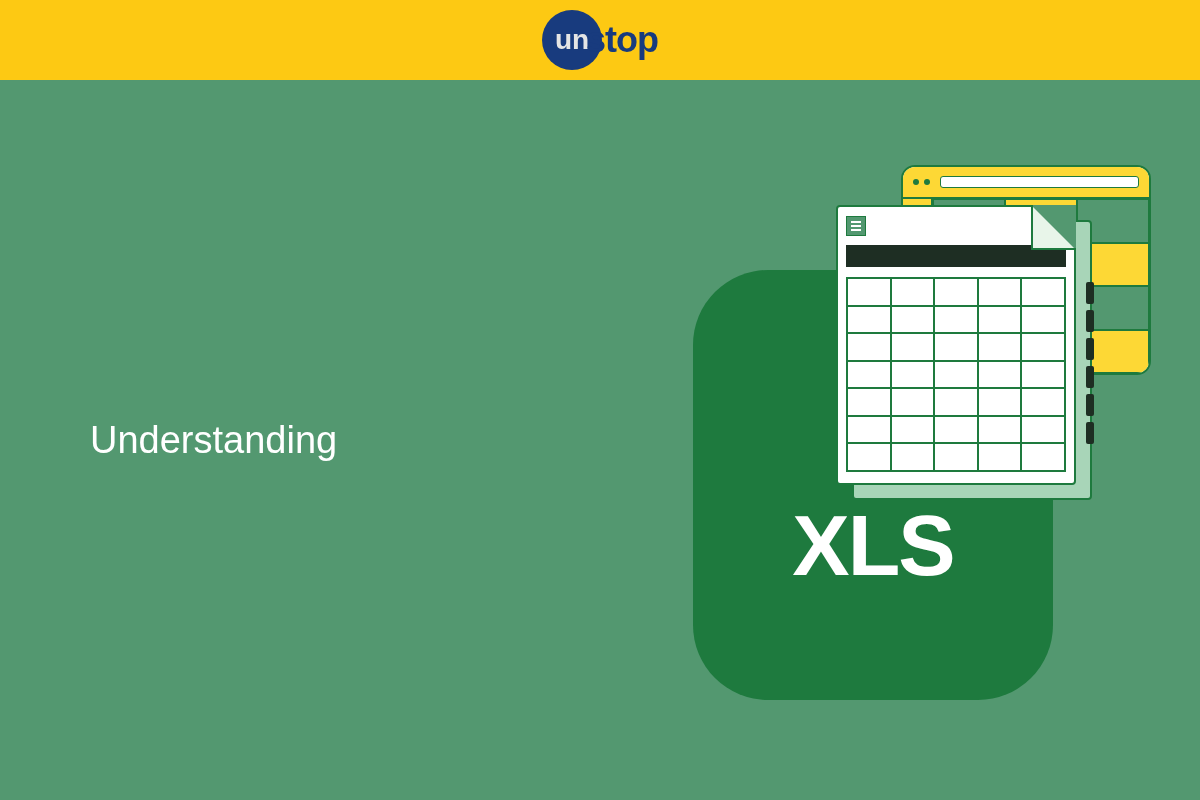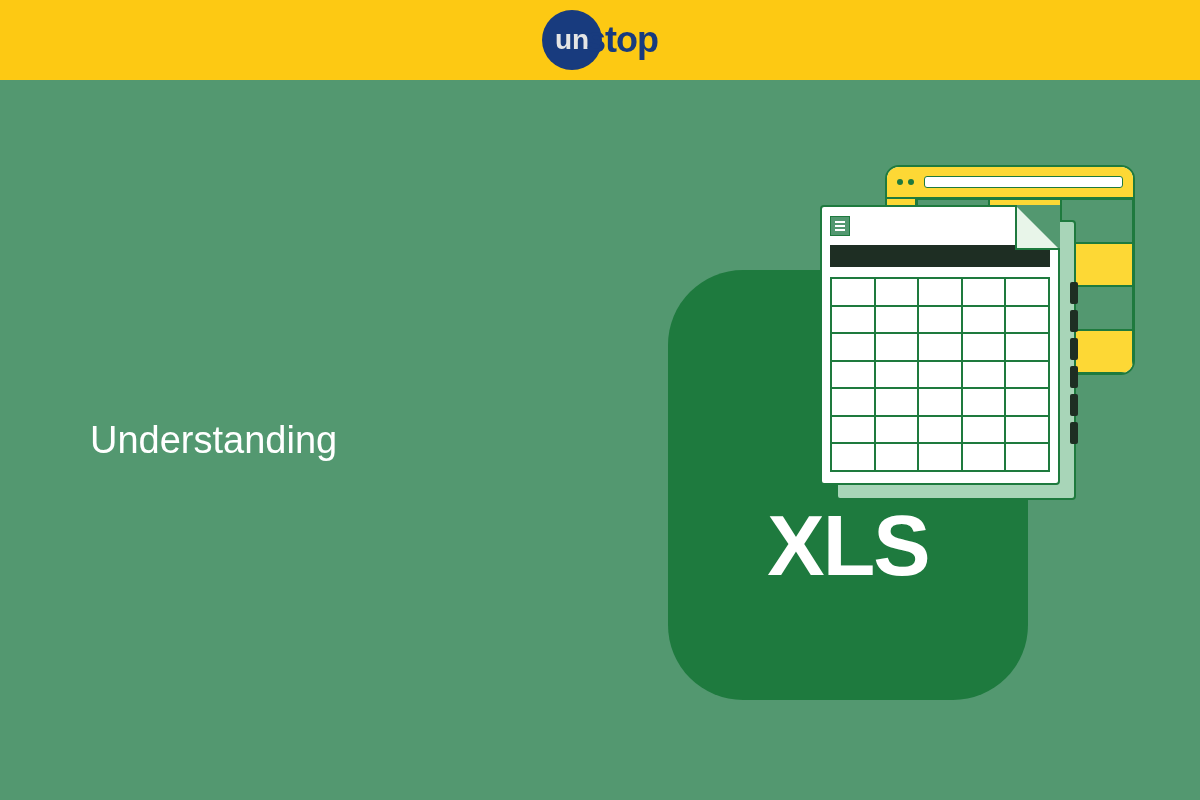--- a/index.html
+++ b/index.html
@@ -37,21 +37,21 @@
       margin-left: -12px;
       letter-spacing: -1px;
     }
     .main {
       width: 100%;
       height: 720px;
       background: #539870;
       display: flex;
       align-items: center;
       justify-content: space-between;
-      padding: 0 60px 0 90px;
+      padding: 0 44px 0 90px;
     }
     .title-block {
       display: flex;
       flex-direction: column;
       align-items: center;
       gap: 8px;
       flex: 0 0 auto;
     }
     .title-line1 {
       color: #fff;
@@ -68,21 +68,21 @@
       font-size: 38px;
       font-weight: 400;
     }
     .illustration {
       position: relative;
       width: 480px;
       height: 560px;
     }
     .xls-badge {
       position: absolute;
-      left: 8px;
+      left: 17px;
       bottom: 20px;
       width: 360px;
       height: 430px;
       background: #1E7A3E;
       border-radius: 75px;
       display: flex;
       align-items: center;
       justify-content: center;
       padding-top: 120px;
     }

